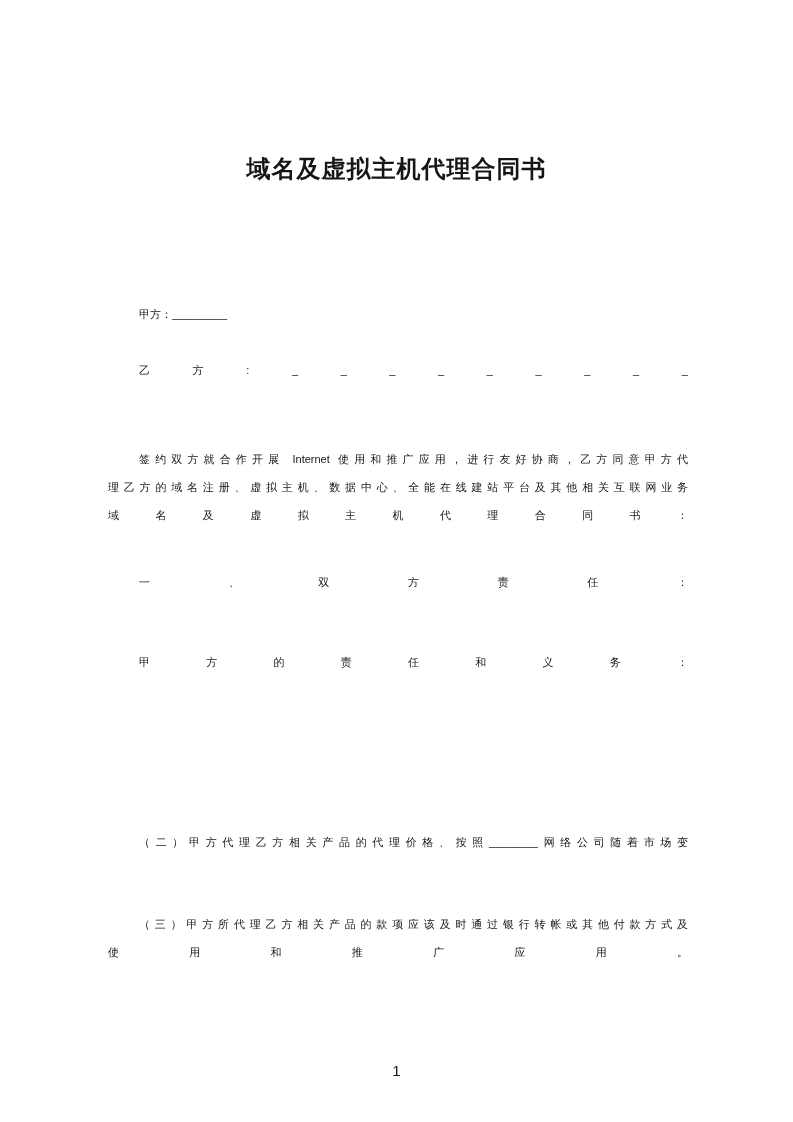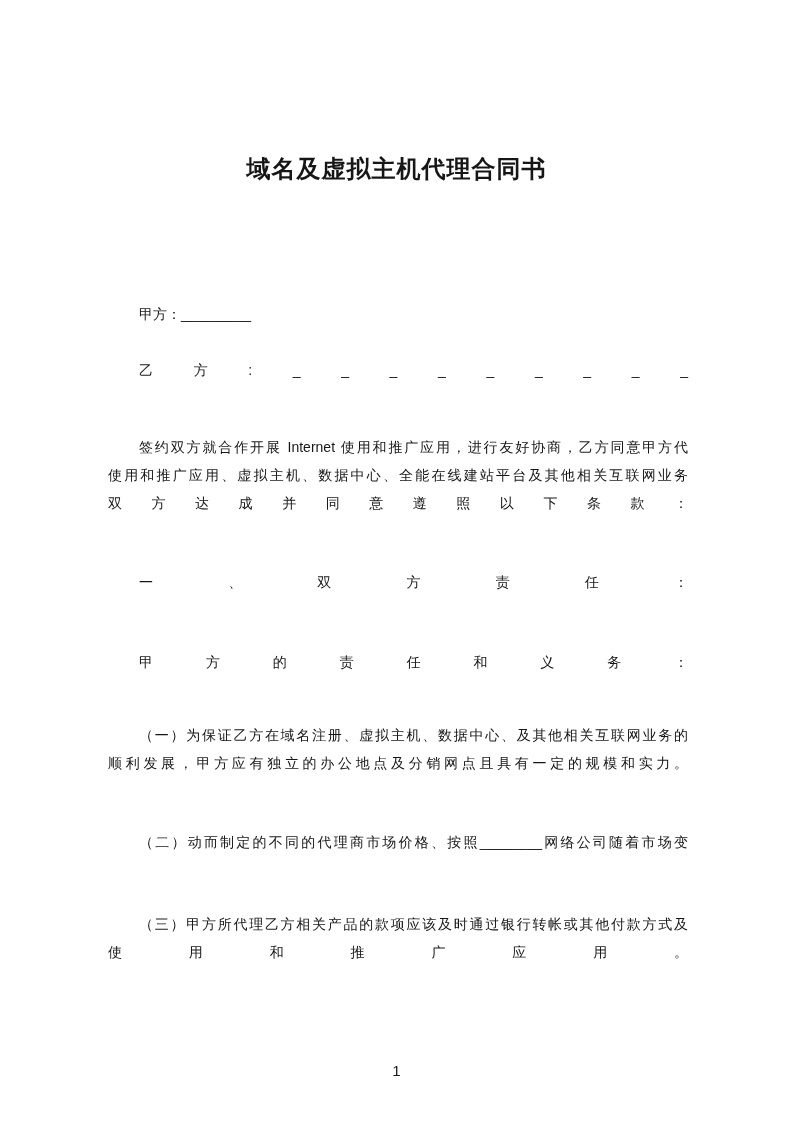--- a/index.html
+++ b/index.html
@@ -24,21 +24,21 @@
     text-align: center;
     font-size: 24px;
     font-weight: 700;
     line-height: 34px;
     letter-spacing: 1px;
   }
   .block {
     position: absolute;
     left: 108px;
     width: 580px;
-    font-size: 14px;
+    font-size: 11px;
     line-height: 28px;
     font-weight: 500;
   }
   
   .jline {
     text-align: justify;
     text-align-last: justify;
     text-justify: inter-character;
   }
   .indent { padding-left: 31px; }
@@ -77,24 +77,24 @@
       <span>_</span>
       <span>_</span>
       <span>_</span>
       <span>_</span>
       <span>_</span>
       <span>_</span>
       <span>_</span>
       <span>_</span>
     </div>
 
-  <div class="block" style="top:419px">
+  <div class="block" style="top:431px">
     <div class="jline indent">签约双方就合作开展 Internet 使用和推广应用，进行友好协商，乙方同意甲方代</div>
-    <div class="jline">使用和推广应用、虚拟主机、数据中心、全能在线建站平台及其他相关互联网业务</div>
-    <div class="jline">双方达成并同意遵照以下条款：</div>
+    <div class="jline">理乙方的域名注册、虚拟主机、数据中心、全能在线建站平台及其他相关互联网业务</div>
+    <div class="jline">域名及虚拟主机代理合同书：</div>
   </div>
 
   <div class="block flexline" style="top:554px">
       <span>一</span>
       <span>、</span>
       <span>双</span>
       <span>方</span>
       <span>责</span>
       <span>任</span>
       <span>：</span>
@@ -105,27 +105,23 @@
       <span>方</span>
       <span>的</span>
       <span>责</span>
       <span>任</span>
       <span>和</span>
       <span>义</span>
       <span>务</span>
       <span>：</span>
     </div>
 
-  <div class="block" style="top:707px">
-    <div class="jline indent">（一）为保证乙方在域名注册、虚拟主机、数据中心、及其他相关互联网业务的</div>
-    <div class="jline">顺利发展，甲方应有独立的办公地点及分销网点且具有一定的规模和实力。</div>
-  </div>
 
   <div class="block" style="top:814px">
-    <div class="jline indent">（二）动而制定的不同的代理商市场价格、按照________网络公司随着市场变</div>
+    <div class="jline indent">（二）甲方代理乙方相关产品的代理价格、按照________网络公司随着市场变</div>
   </div>
 
   <div class="block" style="top:896px">
     <div class="jline indent">（三）甲方所代理乙方相关产品的款项应该及时通过银行转帐或其他付款方式及</div>
     <div class="jline">使用和推广应用。</div>
   </div>
 
   <div class="pageno">1</div>
 
 </div>

